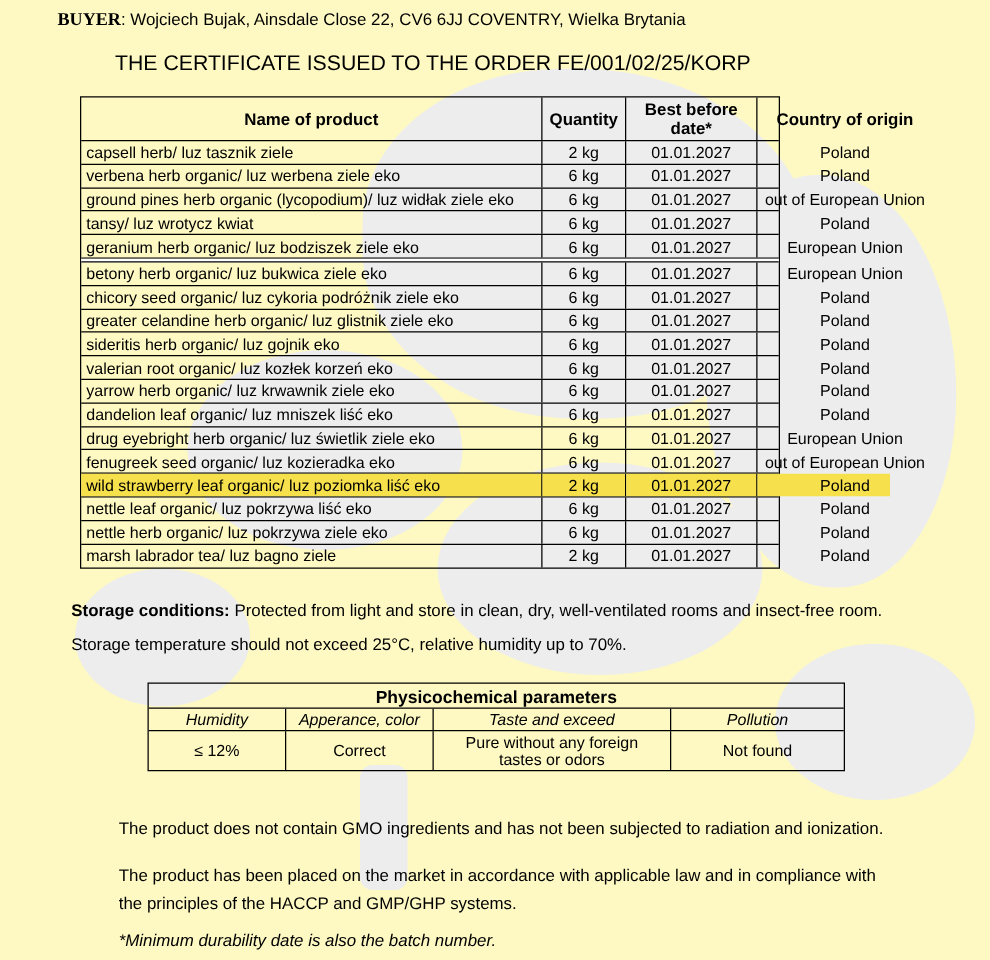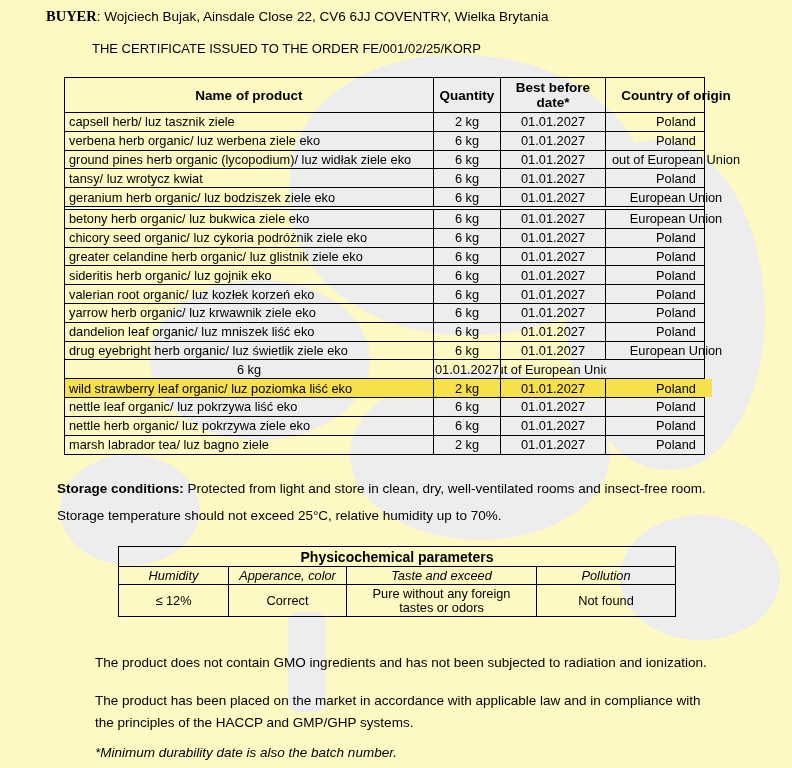--- a/index.html
+++ b/index.html
@@ -14,24 +14,24 @@
   .wm.b3{left:565px;top:140px;width:200px;height:330px;border-radius:45% 55% 48% 52%;}
   .wm.b4{left:60px;top:455px;width:140px;height:110px;border-radius:50%;}
   .wm.b5{left:620px;top:515px;width:160px;height:125px;border-radius:50%;}
   .wm.b6{left:288px;top:612px;width:38px;height:100px;border-radius:10px;}
   .wm.b7{left:350px;top:370px;width:260px;height:170px;border-radius:50%;}
 
   .layer{position:absolute;z-index:1;}
 
   .buyer-line{left:46px;top:8px;font-size:13.5px;}
   .buyer-label{font-family:"Liberation Serif",serif;font-weight:bold;font-size:14.5px;}
-  .cert-line{left:92px;top:41px;font-size:13px;}
+  .cert-line{left:92px;top:41px;font-size:17px;}
 
   
-  .ptable{left:64px;top:77px;width:641px;border:1px solid #000;box-sizing:border-box;background:transparent;}
+  .ptable{left:64px;top:77px;width:560px;border:1px solid #000;box-sizing:border-box;background:transparent;}
   .t-hrow{display:grid;grid-template-columns:369px 67px 105px 140px;height:35px;border-bottom:1px solid #000;box-sizing:border-box;}
   .t-hcell{display:flex;align-items:center;justify-content:center;text-align:center;
            font-weight:bold;font-size:13.5px;line-height:15px;border-right:1px solid #000;box-sizing:border-box;}
   .t-hcell:last-child{border-right:none;}
   .t-row{display:grid;grid-template-columns:369px 67px 105px 140px;height:18.8px;border-bottom:1px solid #000;box-sizing:border-box;}
   .t-row:last-child{border-bottom:none;}
   .t-cell{display:flex;align-items:center;font-size:12.8px;border-right:1px solid #000;
           box-sizing:border-box;white-space:nowrap;overflow:hidden;}
   .t-cell:last-child{border-right:none;}
   .t-cell.name{padding-left:4px;justify-content:flex-start;}
@@ -159,20 +159,21 @@
           <div class="t-cell center">01.01.2027</div>
           <div class="t-cell center origin">Poland</div>
         </div>
         <div class="t-row">
           <div class="t-cell name">drug eyebright herb organic/ luz świetlik ziele eko</div>
           <div class="t-cell center">6 kg</div>
           <div class="t-cell center">01.01.2027</div>
           <div class="t-cell center origin">European Union</div>
         </div>
         <div class="t-row">
+          <div class="t-cell name">fenugreek seed organic/ luz kozieradka eko</div>
           <div class="t-cell center">6 kg</div>
           <div class="t-cell center">01.01.2027</div>
           <div class="t-cell center origin">out of European Union</div>
         </div>
         <div class="t-row hl">
           <div class="t-cell name">wild strawberry leaf organic/ luz poziomka liść eko</div>
           <div class="t-cell center">2 kg</div>
           <div class="t-cell center">01.01.2027</div>
           <div class="t-cell center origin">Poland</div>
         </div>

